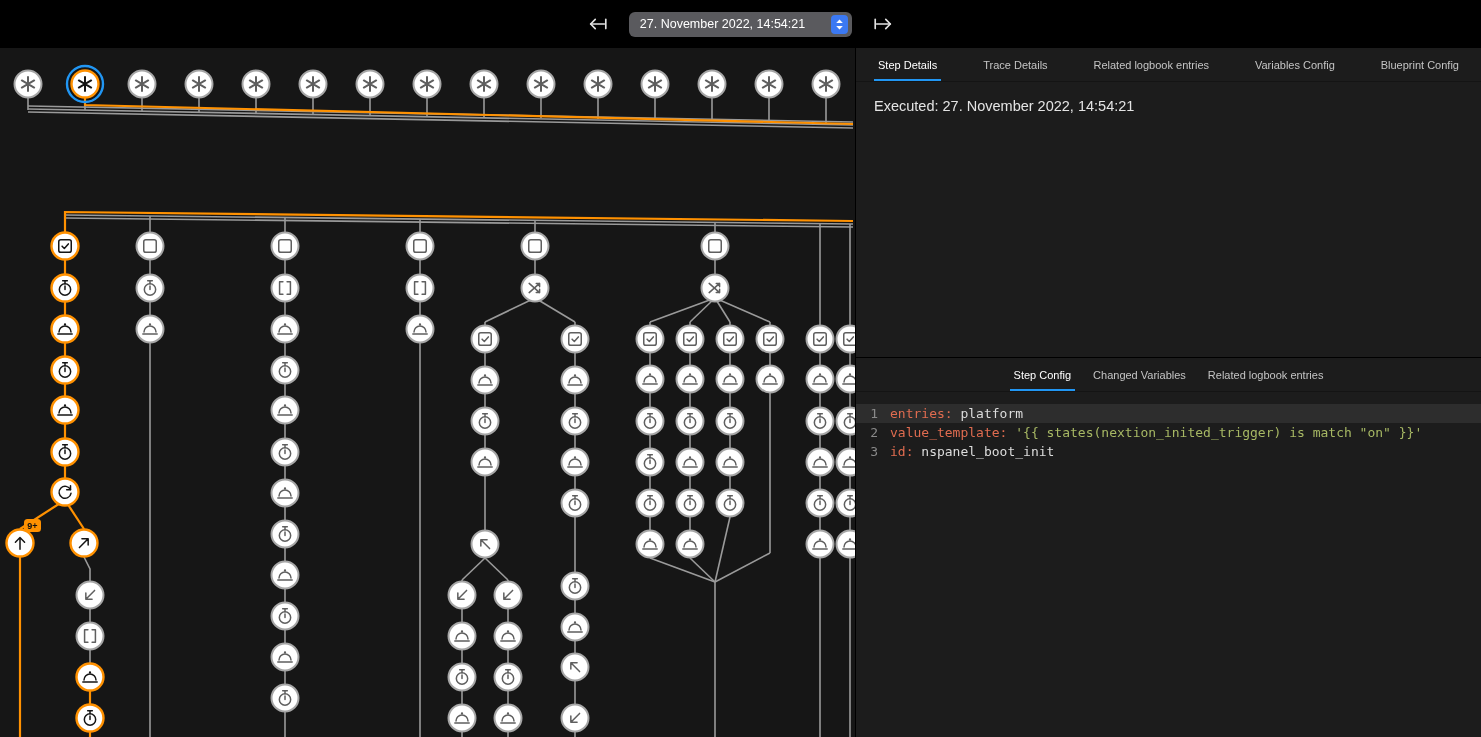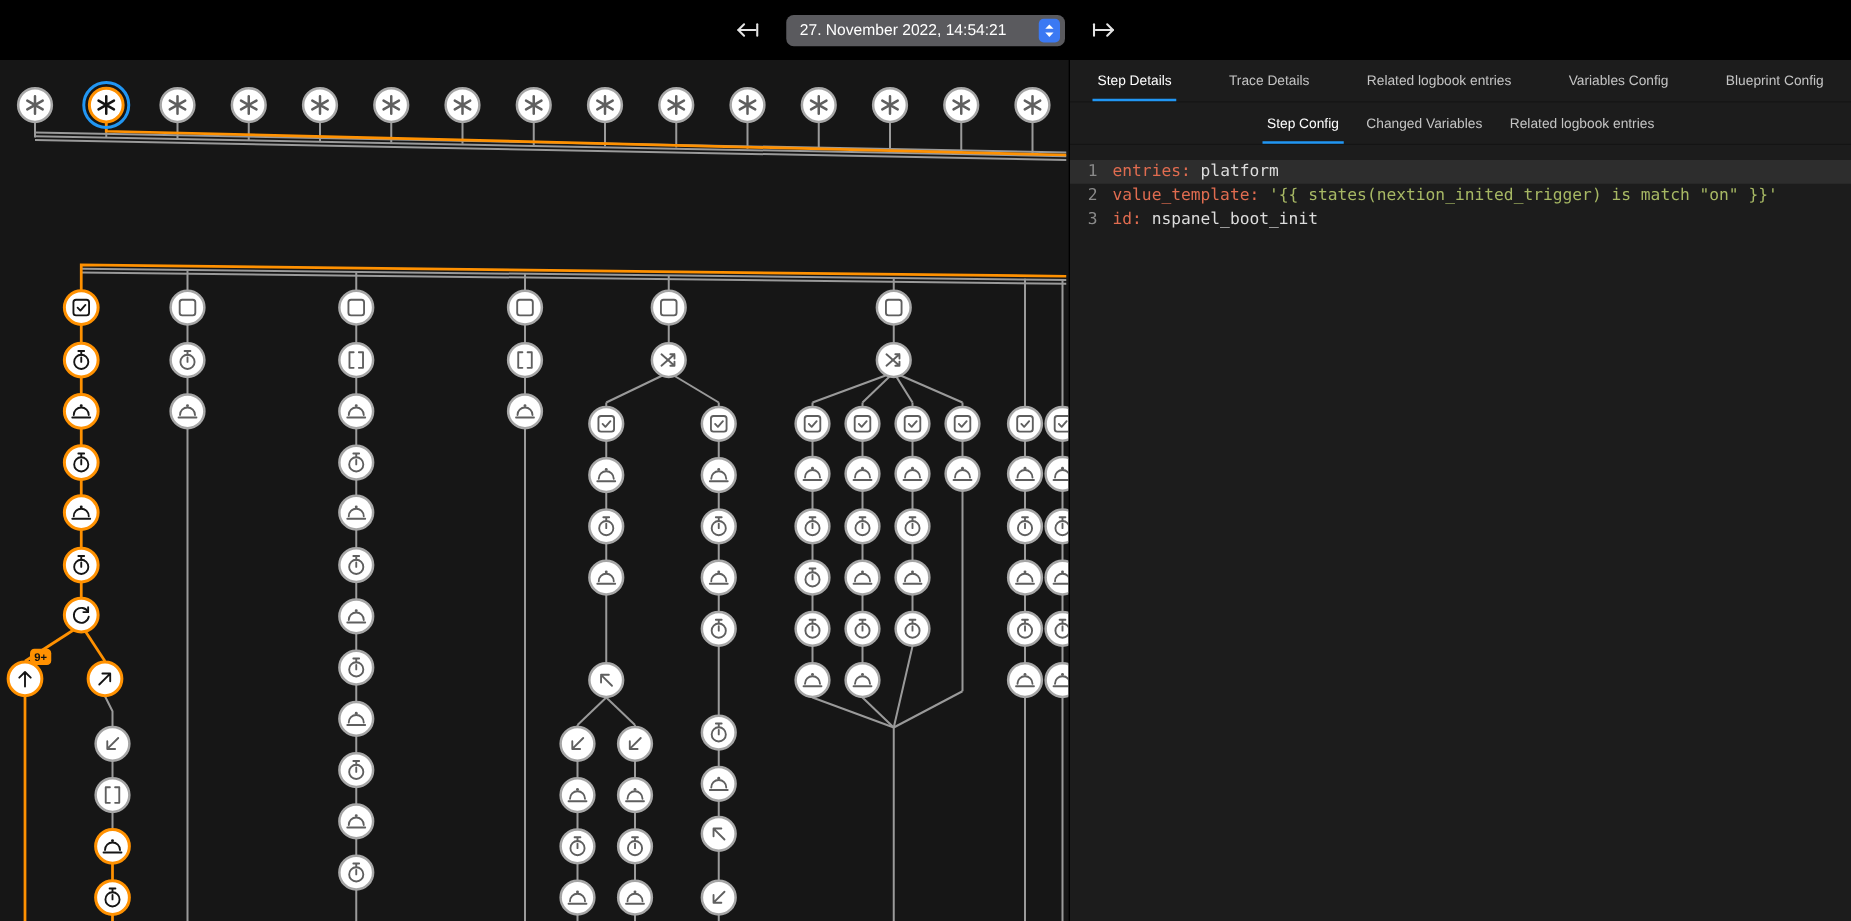--- a/index.html
+++ b/index.html
@@ -617,20 +617,23 @@
     </div>
 
     <div class="details-panel">
       <div class="tabs" id="top-tabs">
           <button class="tab active">Step Details</button>
           <button class="tab">Trace Details</button>
           <button class="tab">Related logbook entries</button>
           <button class="tab">Variables Config</button>
           <button class="tab">Blueprint Config</button>
         </div>
+      <div class="step-details-content">
+        <p>Executed: 27. November 2022, 14:54:21</p>
+      </div>
       <div class="bottom-section">
         <div class="tabs tabs-left" id="bottom-tabs">
             <button class="tab active">Step Config</button>
             <button class="tab">Changed Variables</button>
             <button class="tab">Related logbook entries</button>
           </div>
         <div class="code-editor">
           <div id="code-lines">
               <div class="code-row active">
                 <span class="gutter">1</span>

